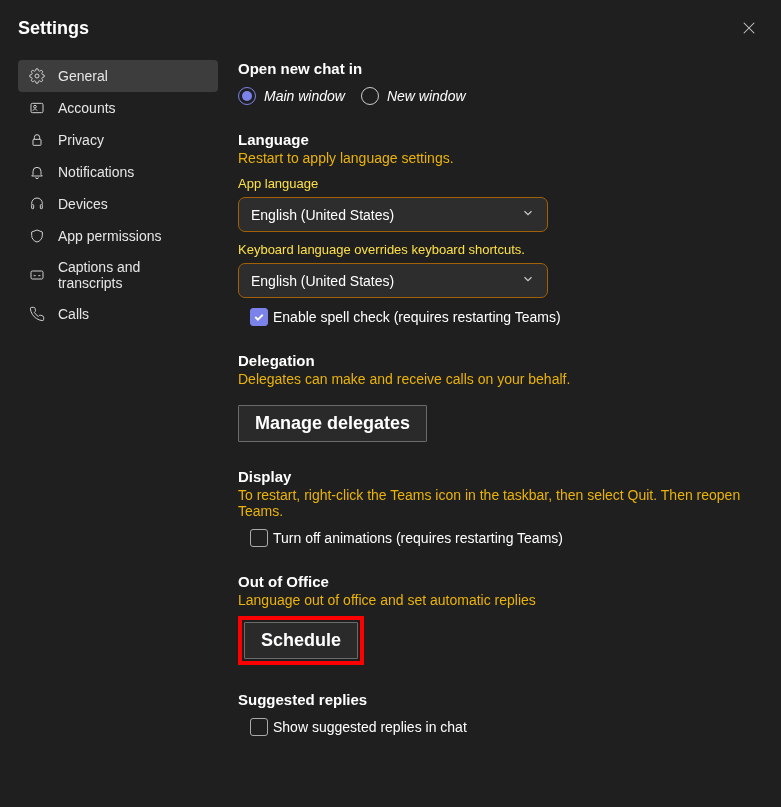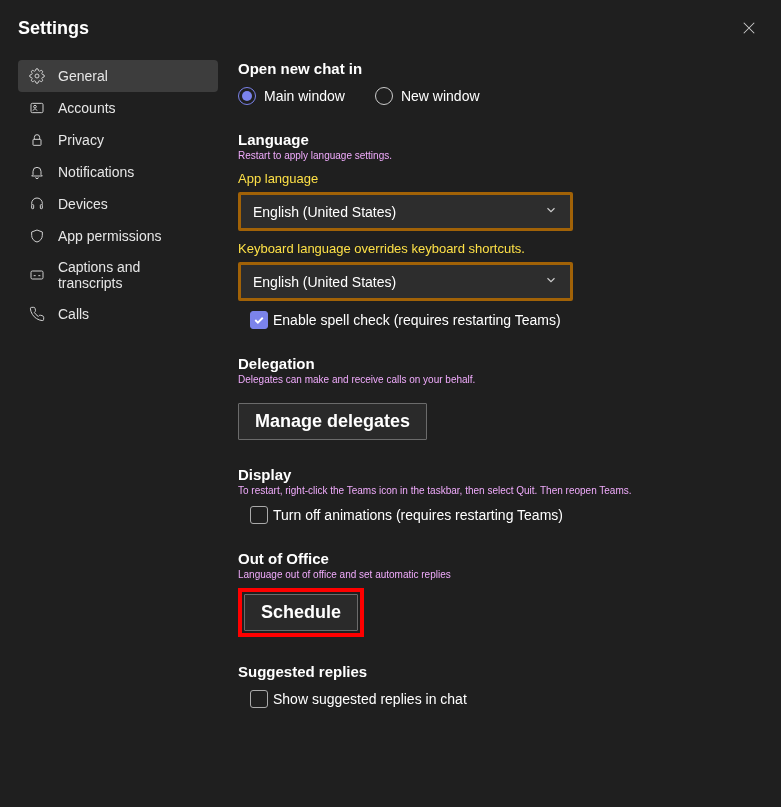--- a/index.html
+++ b/index.html
@@ -89,35 +89,36 @@
       flex: 1;
       padding-right: 10px;
       overflow-y: auto;
     }
     .section-title {
       font-weight: 700;
       font-size: 15px;
       margin-bottom: 2px;
     }
     .section-sub {
-      color: #f0abfc;
-      font-size: 10px;
+      color: #eab308;
+      font-size: 14px;
       margin-bottom: 8px;
     }
     .field-label {
       font-size: 13px;
       color: #fde047;
       margin-top: 10px;
       margin-bottom: 6px;
     }
     .radio-row {
       display: flex;
-      gap: 30px;
+      gap: 16px;
       margin-top: 10px;
       margin-bottom: 22px;
+      font-style: italic;
     }
     .radio-option {
       display: flex;
       align-items: center;
       gap: 8px;
       cursor: pointer;
     }
     .radio-circle {
       width: 18px;
       height: 18px;
@@ -131,24 +132,24 @@
       border-color: #7b83eb;
     }
     .radio-circle.selected::after {
       content: "";
       width: 10px;
       height: 10px;
       background: #7b83eb;
       border-radius: 50%;
     }
     .select {
-      width: 335px;
+      width: 310px;
       background: #2d2d2d;
-      border: 3px solid #a16207;
-      border-radius: 2px;
+      border: 1px solid #a16207;
+      border-radius: 7px;
       padding: 8px 12px;
       display: flex;
       justify-content: space-between;
       align-items: center;
       cursor: pointer;
       margin-bottom: 8px;
     }
     .select span {
       color: #fff;
     }

